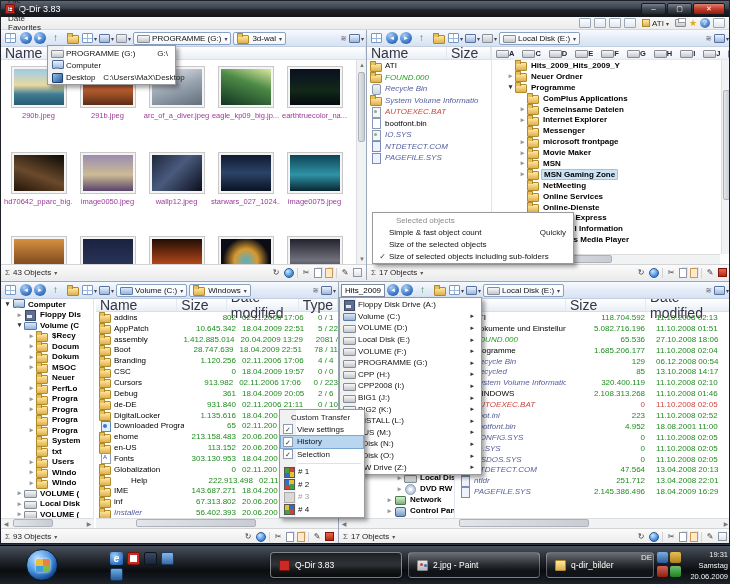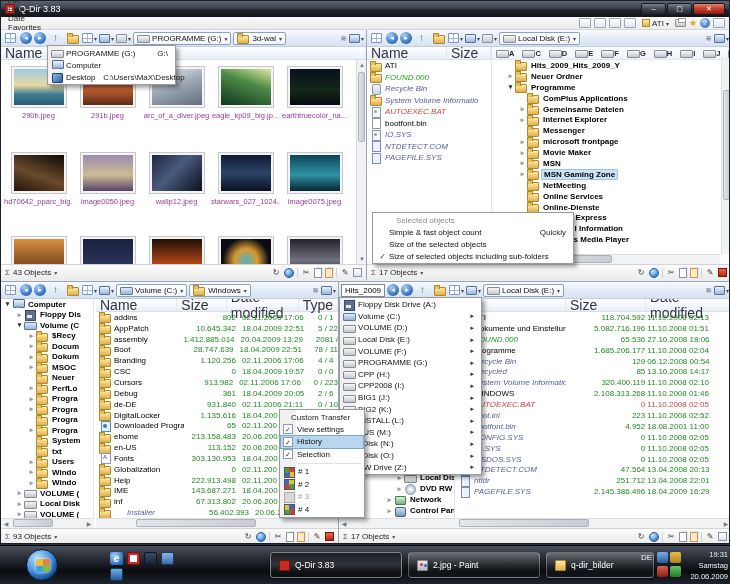--- a/index.html
+++ b/index.html
@@ -140,21 +140,21 @@
   .p3list{position:absolute;left:95px;top:17px;right:0;bottom:26px;overflow:hidden}
   .p3list .fr{height:10.85px}
   .c3n{width:70px}.c3s{width:52px;text-align:right}.c3d{width:76px;padding-left:6px}.c3t{flex:1;padding-left:6px}
   .h3n{width:86px}.h3s{width:52px}.h3d{width:76px}.h3t{flex:1}
   
   .p4tree{position:absolute;left:0;top:17px;width:116px;bottom:26px;border-right:1px solid #e0e6ee;overflow:hidden}
   .p4tree .inner{position:absolute;left:0;bottom:2px;right:0}
   .p4tree .trow{height:10.9px;font-weight:bold}
   .p4list{position:absolute;left:117px;top:17px;right:0;bottom:26px;overflow:hidden}
   .p4list .fr{height:10.9px}
-  .c4n{width:96px}.c4s{width:82px;text-align:right}.c4d{width:89px;padding-left:2px}
+  .c4n{width:96px}.c4s{width:82px;text-align:right}.c4d{width:89px;padding-left:11px}
   .h4n{width:110px}.h4s{width:80px;padding-left:36px}.h4d{flex:1}
   
   .menu{position:absolute;background:linear-gradient(90deg,#f1f1f1 0,#f1f1f1 16px,#fff 16px);border:1px solid #9a9a9a;
         box-shadow:3px 3px 4px rgba(0,0,0,.35);font-size:8px;color:#111;padding:1px;z-index:20}
   .mi{display:flex;align-items:center;height:12px;padding:0 6px 0 2px;white-space:nowrap}
   .mi .ico{margin-right:3px}
   .mi .sub{margin-left:auto;font-size:7px;color:#333;padding-left:8px}
   .mi .det{margin-left:auto;padding-left:8px;color:#222}
   .mi.hl{background:#b8d6f0;outline:1px solid #7aa8d0;border-radius:0}
   .mi.dis{color:#a0a0a0}
@@ -862,42 +862,42 @@
         </div>
             <div class="fr">
           <span class="ico folder"></span>
           <span class="nm c3n" style="margin-left:3px">Globalization</span>
           <span class="v c3s">0</span>
           <span class="v c3d">02.11.200</span>
           <span class="v c3t"></span>
         </div>
             <div class="fr">
           <span class="ico folder"></span>
-          <span class="nm c3n" style="margin-left:3px">Help</span>
+          <span class="nm c3n" style="margin-left:20px">Help</span>
           <span class="v c3s">222.913.498</span>
           <span class="v c3d">02.11.200</span>
           <span class="v c3t"></span>
         </div>
             <div class="fr">
           <span class="ico folder"></span>
           <span class="nm c3n" style="margin-left:3px">IME</span>
           <span class="v c3s">143.687.271</span>
           <span class="v c3d">18.04.200</span>
           <span class="v c3t"></span>
         </div>
             <div class="fr">
           <span class="ico folder"></span>
           <span class="nm c3n" style="margin-left:3px">inf</span>
           <span class="v c3s">67.313.802</span>
           <span class="v c3d">20.06.200</span>
           <span class="v c3t"></span>
         </div>
             <div class="fr sys">
           <span class="ico folder"></span>
-          <span class="nm c3n" style="margin-left:16px">Installer</span>
+          <span class="nm c3n" style="margin-left:3px">Installer</span>
           <span class="v c3s">56.402.393</span>
           <span class="v c3d">20.06.200</span>
           <span class="v c3t"></span>
         </div>
           </div>
     </div>
     <div class="hsb" style="left:0;width:93px;bottom:16px">
       <span class="sbarrow" style="left:0">◀</span>
       <span class="sbthumb" style="left:12px;width:40px"></span>
       <span class="sbarrow" style="right:0">▶</span>

